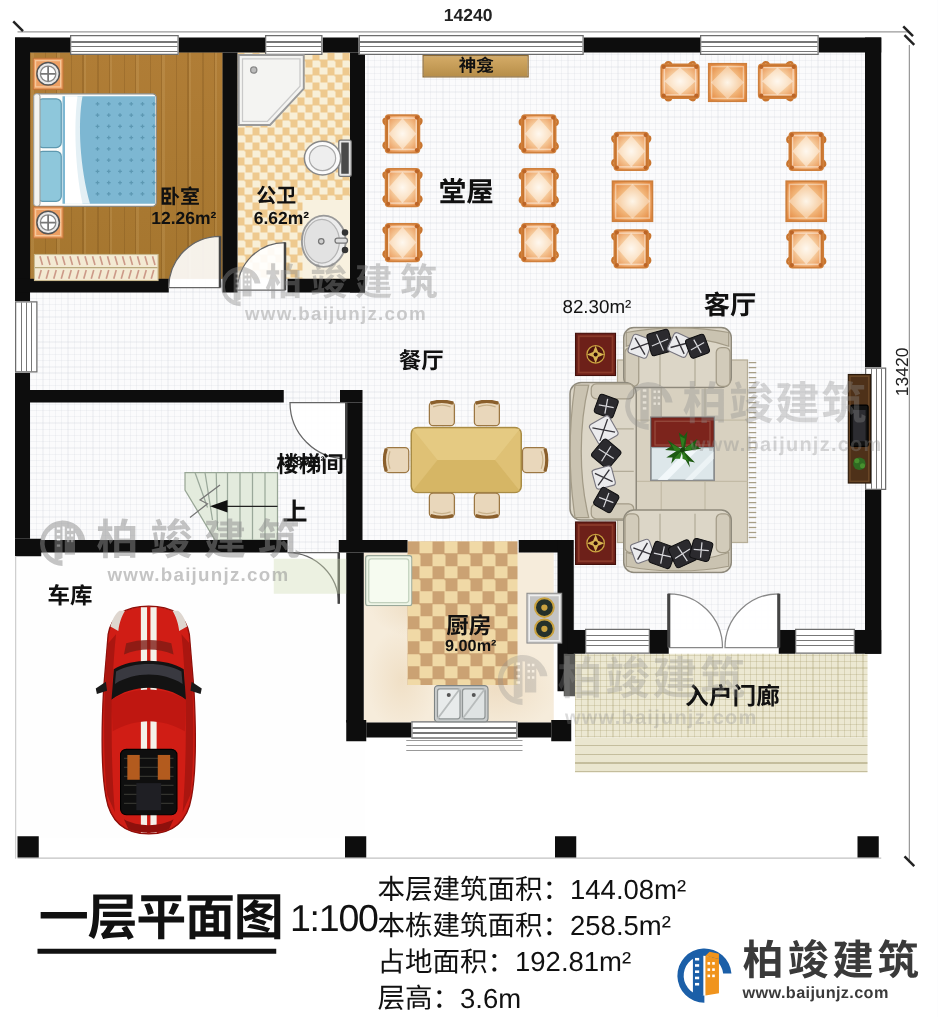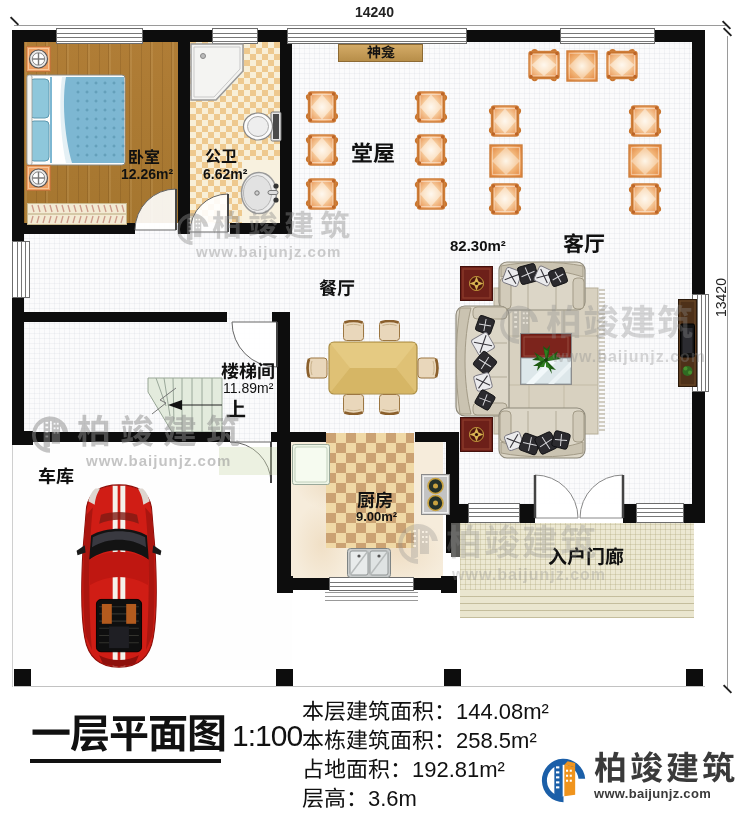--- a/index.html
+++ b/index.html
@@ -816,37 +816,37 @@
         <use href="#b5c4b" transform="translate(22.0,19.1) scale(0.02200,-0.02200)"></use>
       </g>
     </svg>
 
 <svg class="abs" style="left:563px;top:233px;overflow:visible" width="46" height="29" viewBox="0 0 46 29">
       <g fill="#111">
         <use href="#b5ba2" transform="translate(0.0,18.3) scale(0.02100,-0.02100)"></use>
         <use href="#b5385" transform="translate(21.0,18.3) scale(0.02100,-0.02100)"></use>
       </g>
     </svg>
-<div class="abs" style="left:450px;top:237px;font-size:15px;font-weight:700;color:#111">82.30m²</div>
+<div class="abs" style="left:450px;top:237px;font-size:15px;font-weight:400;color:#111">82.30m²</div>
 
 <svg class="abs" style="left:319px;top:279px;overflow:visible" width="40" height="25" viewBox="0 0 40 25">
       <g fill="#111">
         <use href="#b9910" transform="translate(0.0,15.7) scale(0.01800,-0.01800)"></use>
         <use href="#b5385" transform="translate(18.0,15.7) scale(0.01800,-0.01800)"></use>
       </g>
     </svg>
 
 <svg class="abs" style="left:221px;top:362px;overflow:visible" width="58" height="25" viewBox="0 0 58 25">
       <g fill="#111">
         <use href="#b697c" transform="translate(0.0,15.7) scale(0.01800,-0.01800)"></use>
         <use href="#b68af" transform="translate(18.0,15.7) scale(0.01800,-0.01800)"></use>
         <use href="#b95f4" transform="translate(36.0,15.7) scale(0.01800,-0.01800)"></use>
       </g>
     </svg>
-<div class="abs" style="left:223px;top:380px;font-size:14px;font-weight:400;color:#111">11.89m²</div>
+<div class="abs" style="left:223px;top:364px;font-size:10px;font-weight:700;color:#111">11.89m²</div>
 
 <svg class="abs" style="left:226px;top:399px;overflow:visible" width="24" height="28" viewBox="0 0 24 28">
       <g fill="#111">
         <use href="#b4e0a" transform="translate(0.0,17.4) scale(0.02000,-0.02000)"></use>
       </g>
     </svg>
 
 <svg class="abs" style="left:38px;top:467px;overflow:visible" width="40" height="25" viewBox="0 0 40 25">
       <g fill="#111">
         <use href="#b8f66" transform="translate(0.0,15.7) scale(0.01800,-0.01800)"></use>

